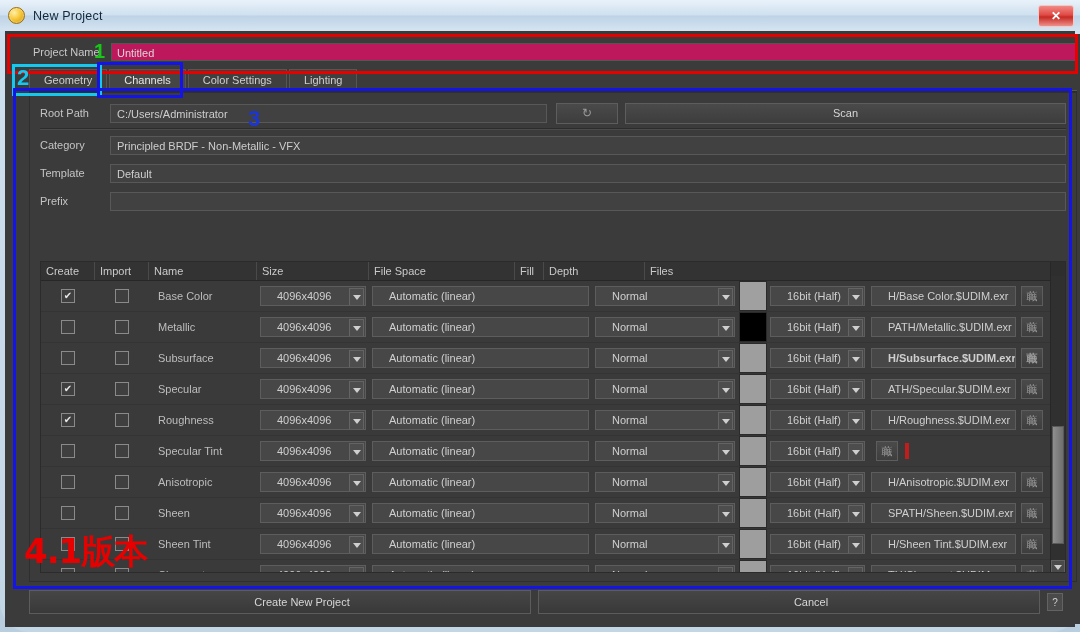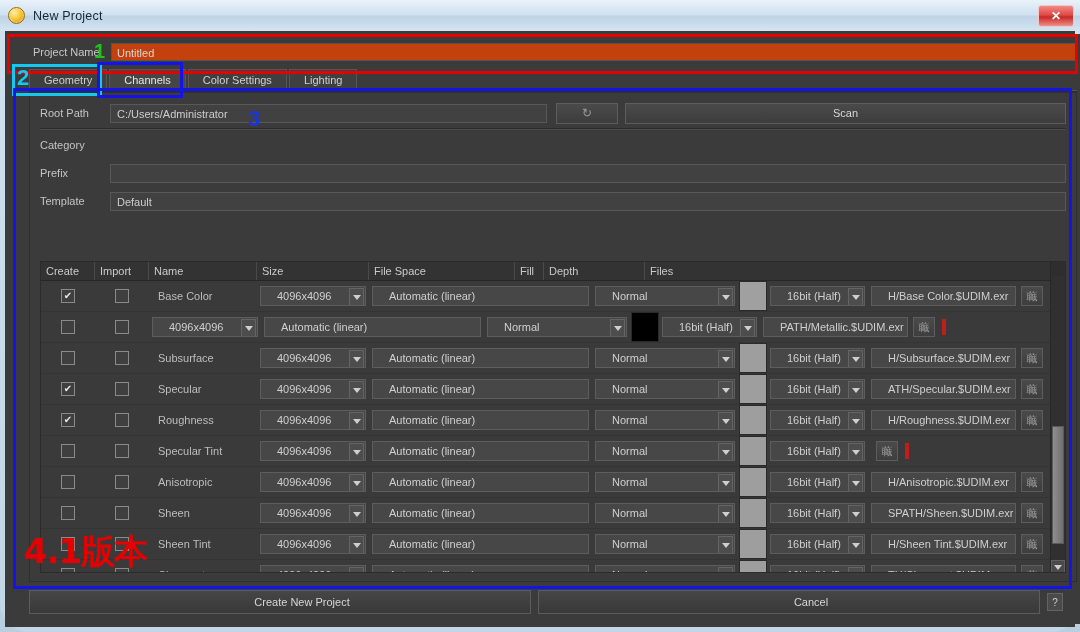--- a/index.html
+++ b/index.html
@@ -19,21 +19,21 @@
     border:1px solid #f3c8c6;display:flex;align-items:center;justify-content:center;
     color:#fff;font-size:12px;font-weight:bold;line-height:1;}
 
   
   .dlg{position:absolute;left:5px;top:31px;width:1070px;height:596px;background:#3b3b3b;}
   .inner{position:absolute;left:16px;top:3px;width:1062px;height:590px;background:#3b3b3b;}
 
   
   .pname-row{position:absolute;left:8px;top:8px;width:1048px;height:20px;display:flex;align-items:center;}
   .pname-label{font-size:11px;color:#c8c8c8;width:78px;text-align:left;padding-left:4px;}
-  .pname-input{flex:1;height:18px;background:#c2410c;border:1px solid #555;
+  .pname-input{flex:1;height:18px;background:#be185d;border:1px solid #555;
     color:#d8d8d8;font-size:11px;line-height:18px;padding-left:5px;box-sizing:border-box;}
 
   
   .tabbar{position:absolute;left:8px;top:35px;width:1048px;height:22px;
     display:flex;align-items:flex-end;border-bottom:1px solid #2b2b2b;}
   .tab{height:21px;line-height:21px;padding:0 14px;font-size:11px;color:#cfcfcf;
     background:#3f3f3f;border:1px solid #565656;border-bottom:none;margin-right:2px;}
   .tab.active{background:#454545;color:#e6e6e6;}
   .tabfill{flex:1;height:20px;background:#3b3b3b;border-bottom:1px solid #565656;}
 
@@ -139,30 +139,31 @@
           <div class="btn" style="width:62px;height:21px;margin-left:9px;">
             <span class="refresh-ico">↻</span>
           </div>
           <div class="btn" style="flex:1;height:21px;margin-left:7px;">Scan</div>
         </div>
 
         <div class="sep"></div>
 
         <div class="row" style="margin-top:1px;">
           <div class="r-label" style="width:62px;">Category</div>
+          <div class="field sunken" style="flex:1;">Principled BRDF - Non-Metallic - VFX</div>
+        </div>
+
+        <div class="row" style="margin-top:6px;">
+          <div class="r-label" style="width:62px;">Template</div>
+          <div class="field sunken" style="flex:1;">Default</div>
         </div>
 
         <div class="row" style="margin-top:6px;">
           <div class="r-label" style="width:62px;">Prefix</div>
           <div class="field sunken" style="flex:1;"></div>
-        </div>
-
-        <div class="row" style="margin-top:6px;">
-          <div class="r-label" style="width:62px;">Template</div>
-          <div class="field sunken" style="flex:1;">Default</div>
         </div>
 
         <div class="tbl">
           <div class="thead">
             <div class="th" style="width:54px;">Create</div>
             <div class="th" style="width:54px;">Import</div>
             <div class="th" style="width:108px;">Name</div>
             <div class="th" style="width:112px;">Size</div>
             <div class="th" style="width:146px;">File Space</div>
             <div class="th" style="width:29px;">Fill</div>
@@ -210,20 +211,23 @@
                   <div class="redtick"></div>
                 </div>
               </div>
               <div class="tr">
                 <div class="td" style="width: 54px; justify-content: center;">
                   <div class="cbx"></div>
                 </div>
                 <div class="td" style="width: 54px; justify-content: center;">
                   <div class="cbx"></div>
                 </div>
+                <div class="td" style="width: 108px;">
+                  <span class="cell-name">Metallic</span>
+                </div>
                 <div class="td" style="width: 112px;">
                   <div class="cell-input">4096x4096<div class="arrow-btn" style="width: 13px; height: 16px;">
                       <div class="caret-d"></div>
                     </div></div>
                 </div>
                 <div class="td" style="width: 223px;">
                   <div class="cell-input">Automatic (linear)</div>
                 </div>
                 <div class="td" style="width: 146px;">
                   <div class="cell-input">Normal<div class="arrow-btn" style="width: 13px; height: 16px;">
@@ -268,21 +272,21 @@
                     </div></div>
                 </div>
                 <div class="td" style="width: 29px; padding: 0px; justify-content: center;">
                   <div class="swatch" style="background: rgb(158, 158, 158);"></div>
                 </div>
                 <div class="td" style="width: 101px;">
                   <div class="cell-input">16bit (Half)<div class="arrow-btn" style="width: 13px; height: 16px;">
                       <div class="caret-d"></div>
                     </div></div>
                 </div>
-                <div class="td" style="flex: 1 1 0%;">
+                <div class="td" style="flex: 1 1 0%; font-weight: bold;">
                   <div class="cell-input" style="width: 145px; flex: 0 0 auto;">H/Subsurface.$UDIM.exr</div>
                   <div class="rowbtn" style="margin-left: 5px;">蘵</div>
                   <div class="redtick"></div>
                 </div>
               </div>
               <div class="tr">
                 <div class="td" style="width: 54px; justify-content: center;">
                   <div class="cbx">✔</div>
                 </div>
                 <div class="td" style="width: 54px; justify-content: center;">

